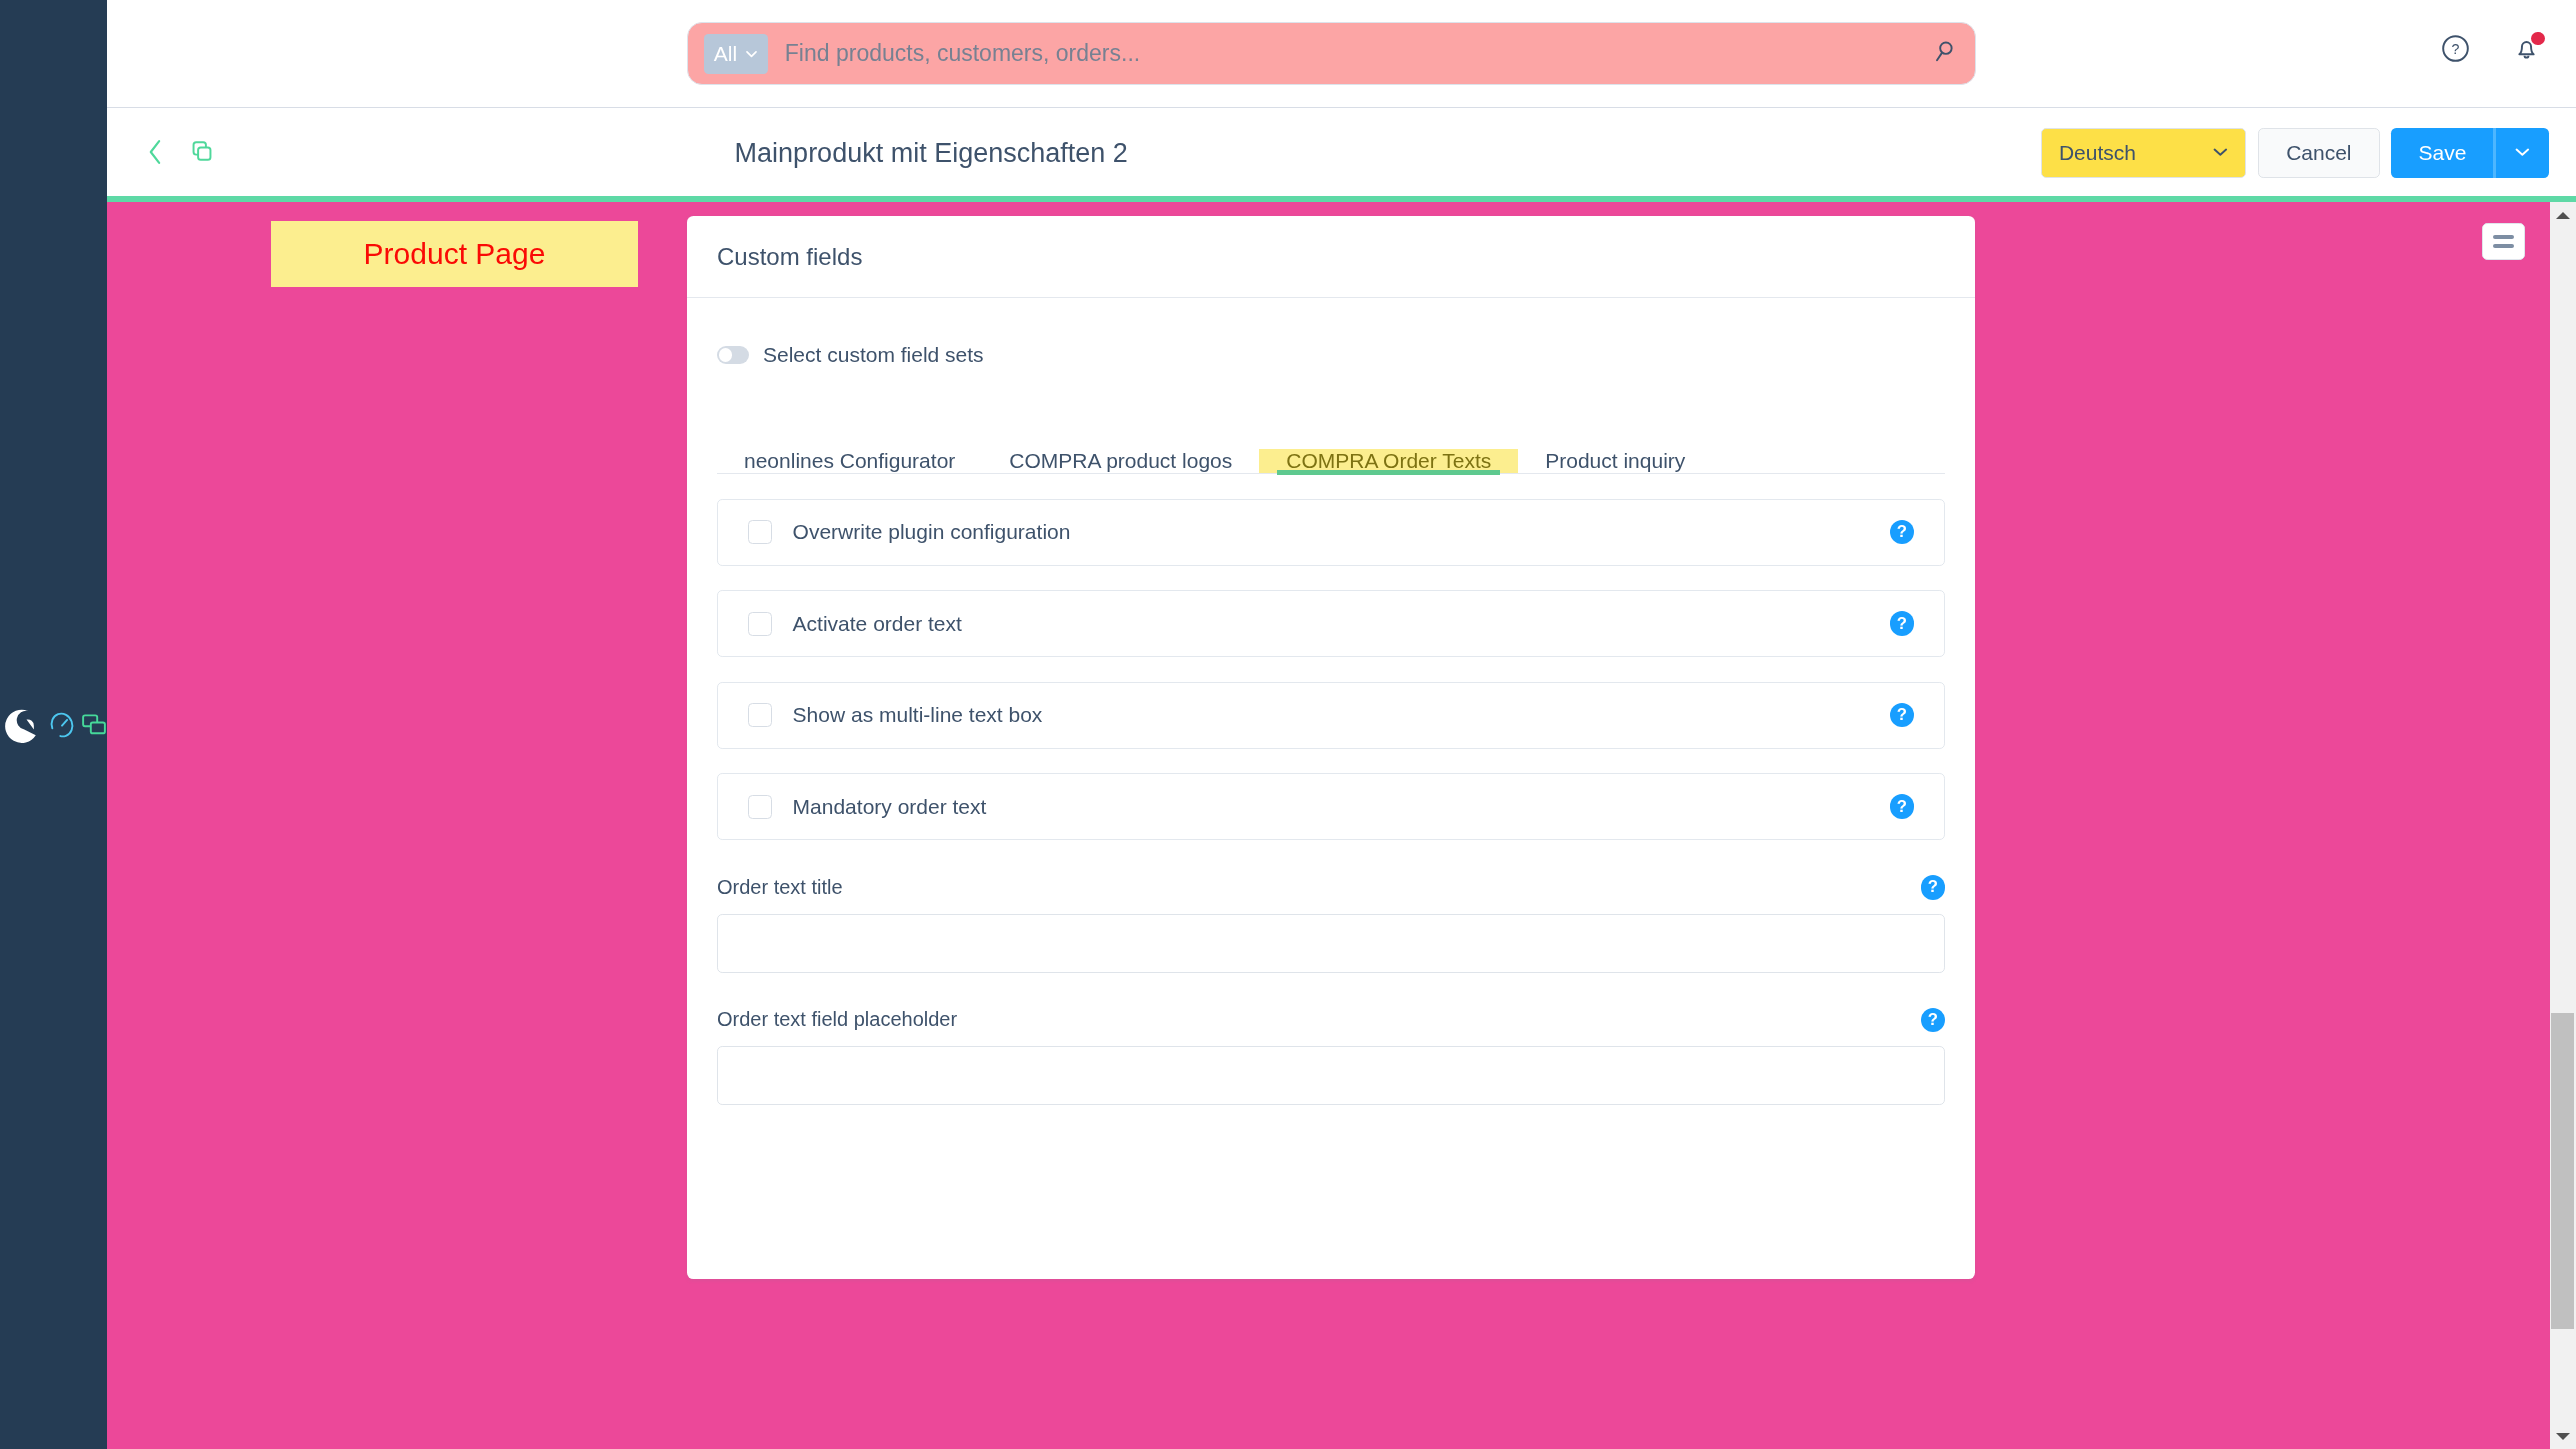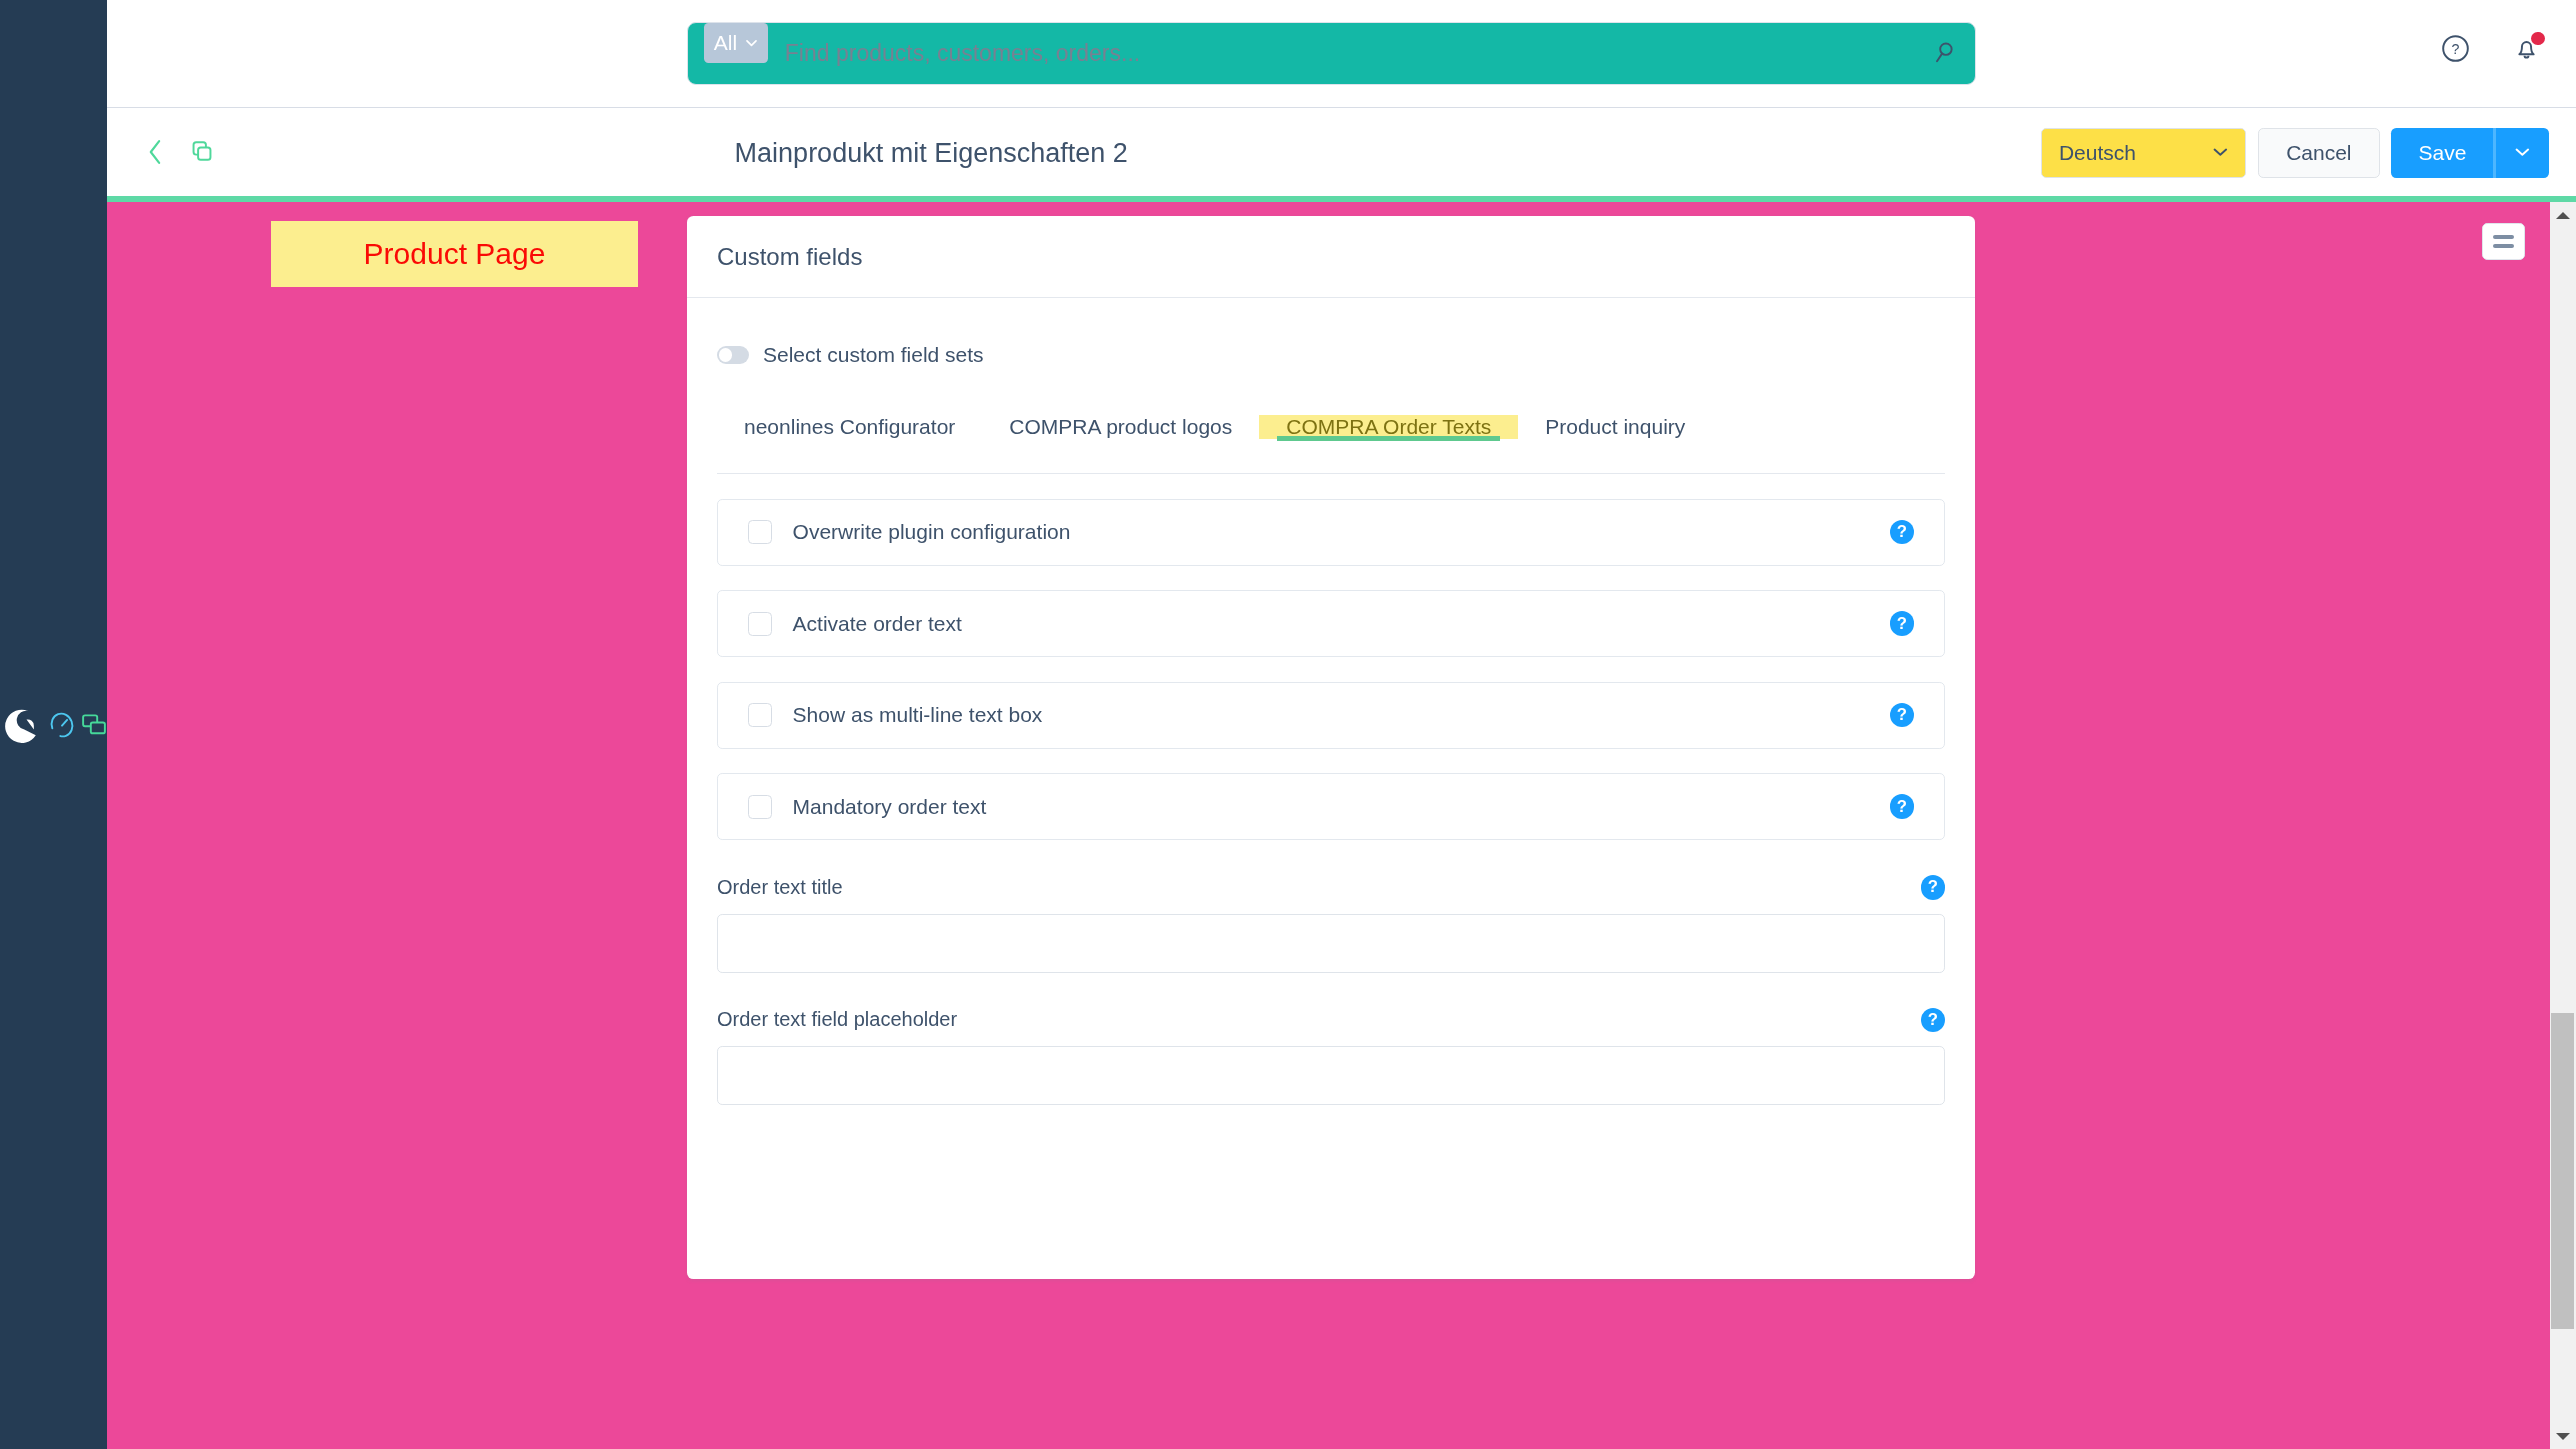--- a/index.html
+++ b/index.html
@@ -50,23 +50,23 @@
   
   #topbar {
     position: absolute; left: 107px; top: 0;
     width: 2469px; height: 108px;
     background: #ffffff;
     border-bottom: 1.9px solid #d8dde6;
   }
   #search-wrap {
     position: absolute; left: 580px; top: 22px;
     width: 1289px; height: 63px;
-    background: #14b8a6;
-    border: 1.9px solid #dde3eb; border-radius: 9px;
-    display: flex; 
+    background: #fca5a5;
+    border: 1.9px solid #dde3eb; border-radius: 15px;
+    display: flex; align-items: center;
   }
   #search-scope {
     margin-left: 15.5px;
     height: 40px; min-width: 63px; padding: 0 10.3px;
     background: #b7c7d9; border-radius: 4.5px; border: none;
     display: flex; align-items: center; justify-content: center; gap: 7.7px;
     cursor: pointer;
   }
   #search-scope-label { color: #ffffff; font-size: 21px; }
   #search-input {
@@ -194,21 +194,21 @@
   #cf-toggle::after {
     content: ""; position: absolute; left: 1.9px; top: 1.9px;
     width: 13.5px; height: 13.5px; border-radius: 50%; background: #ffffff;
   }
   #cf-toggle-label { font-size: 21px; color: #3e526b; }
 
   
   #tabs {
     margin-top: 48px; height: 59px;
     border-bottom: 1.9px solid #e4e8ee;
-    display: flex; align-items: flex-start; gap: 0;
+    display: flex; align-items: flex-end; gap: 0;
     position: relative;
   }
   .tab {
     display: flex; align-items: center; justify-content: center;
     padding: 0 27px; font-size: 21px; color: #3e526b;
     background: transparent; border: none; cursor: pointer;
     position: relative; white-space: nowrap;
     font-family: "Liberation Sans", sans-serif;
   }
   .tab.highlight { background: #fcee8f; color: #7d7212; }

